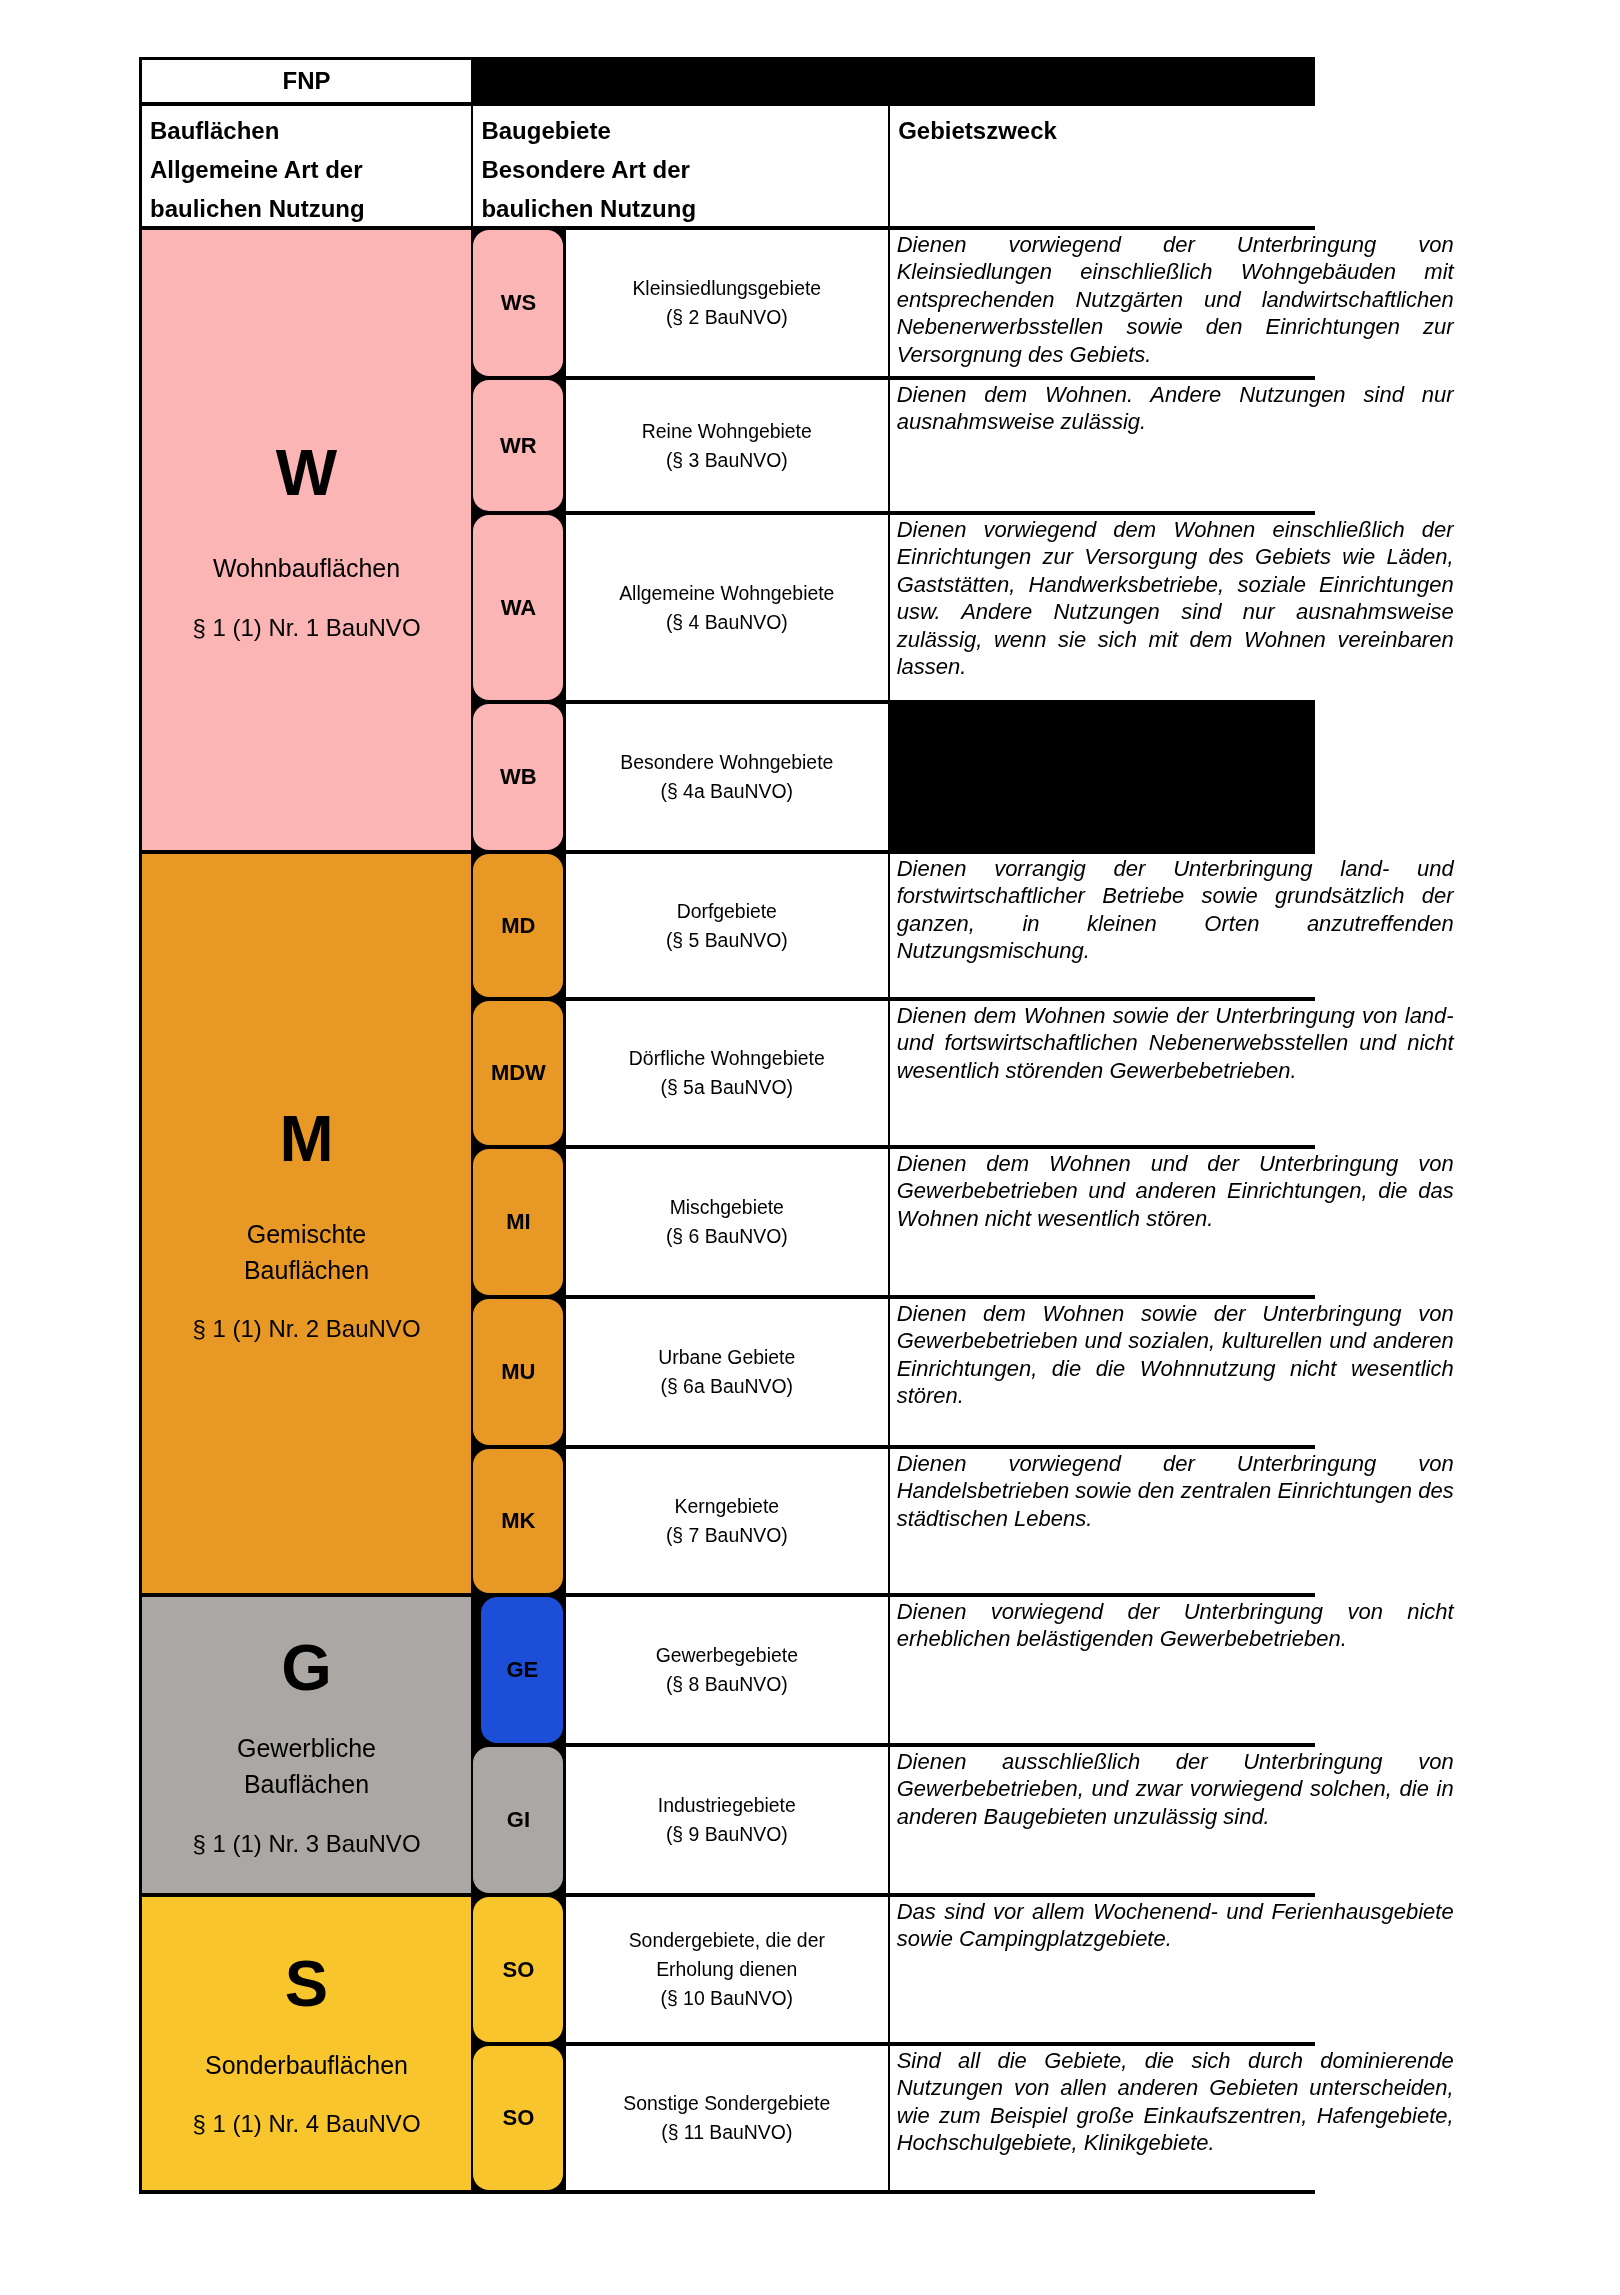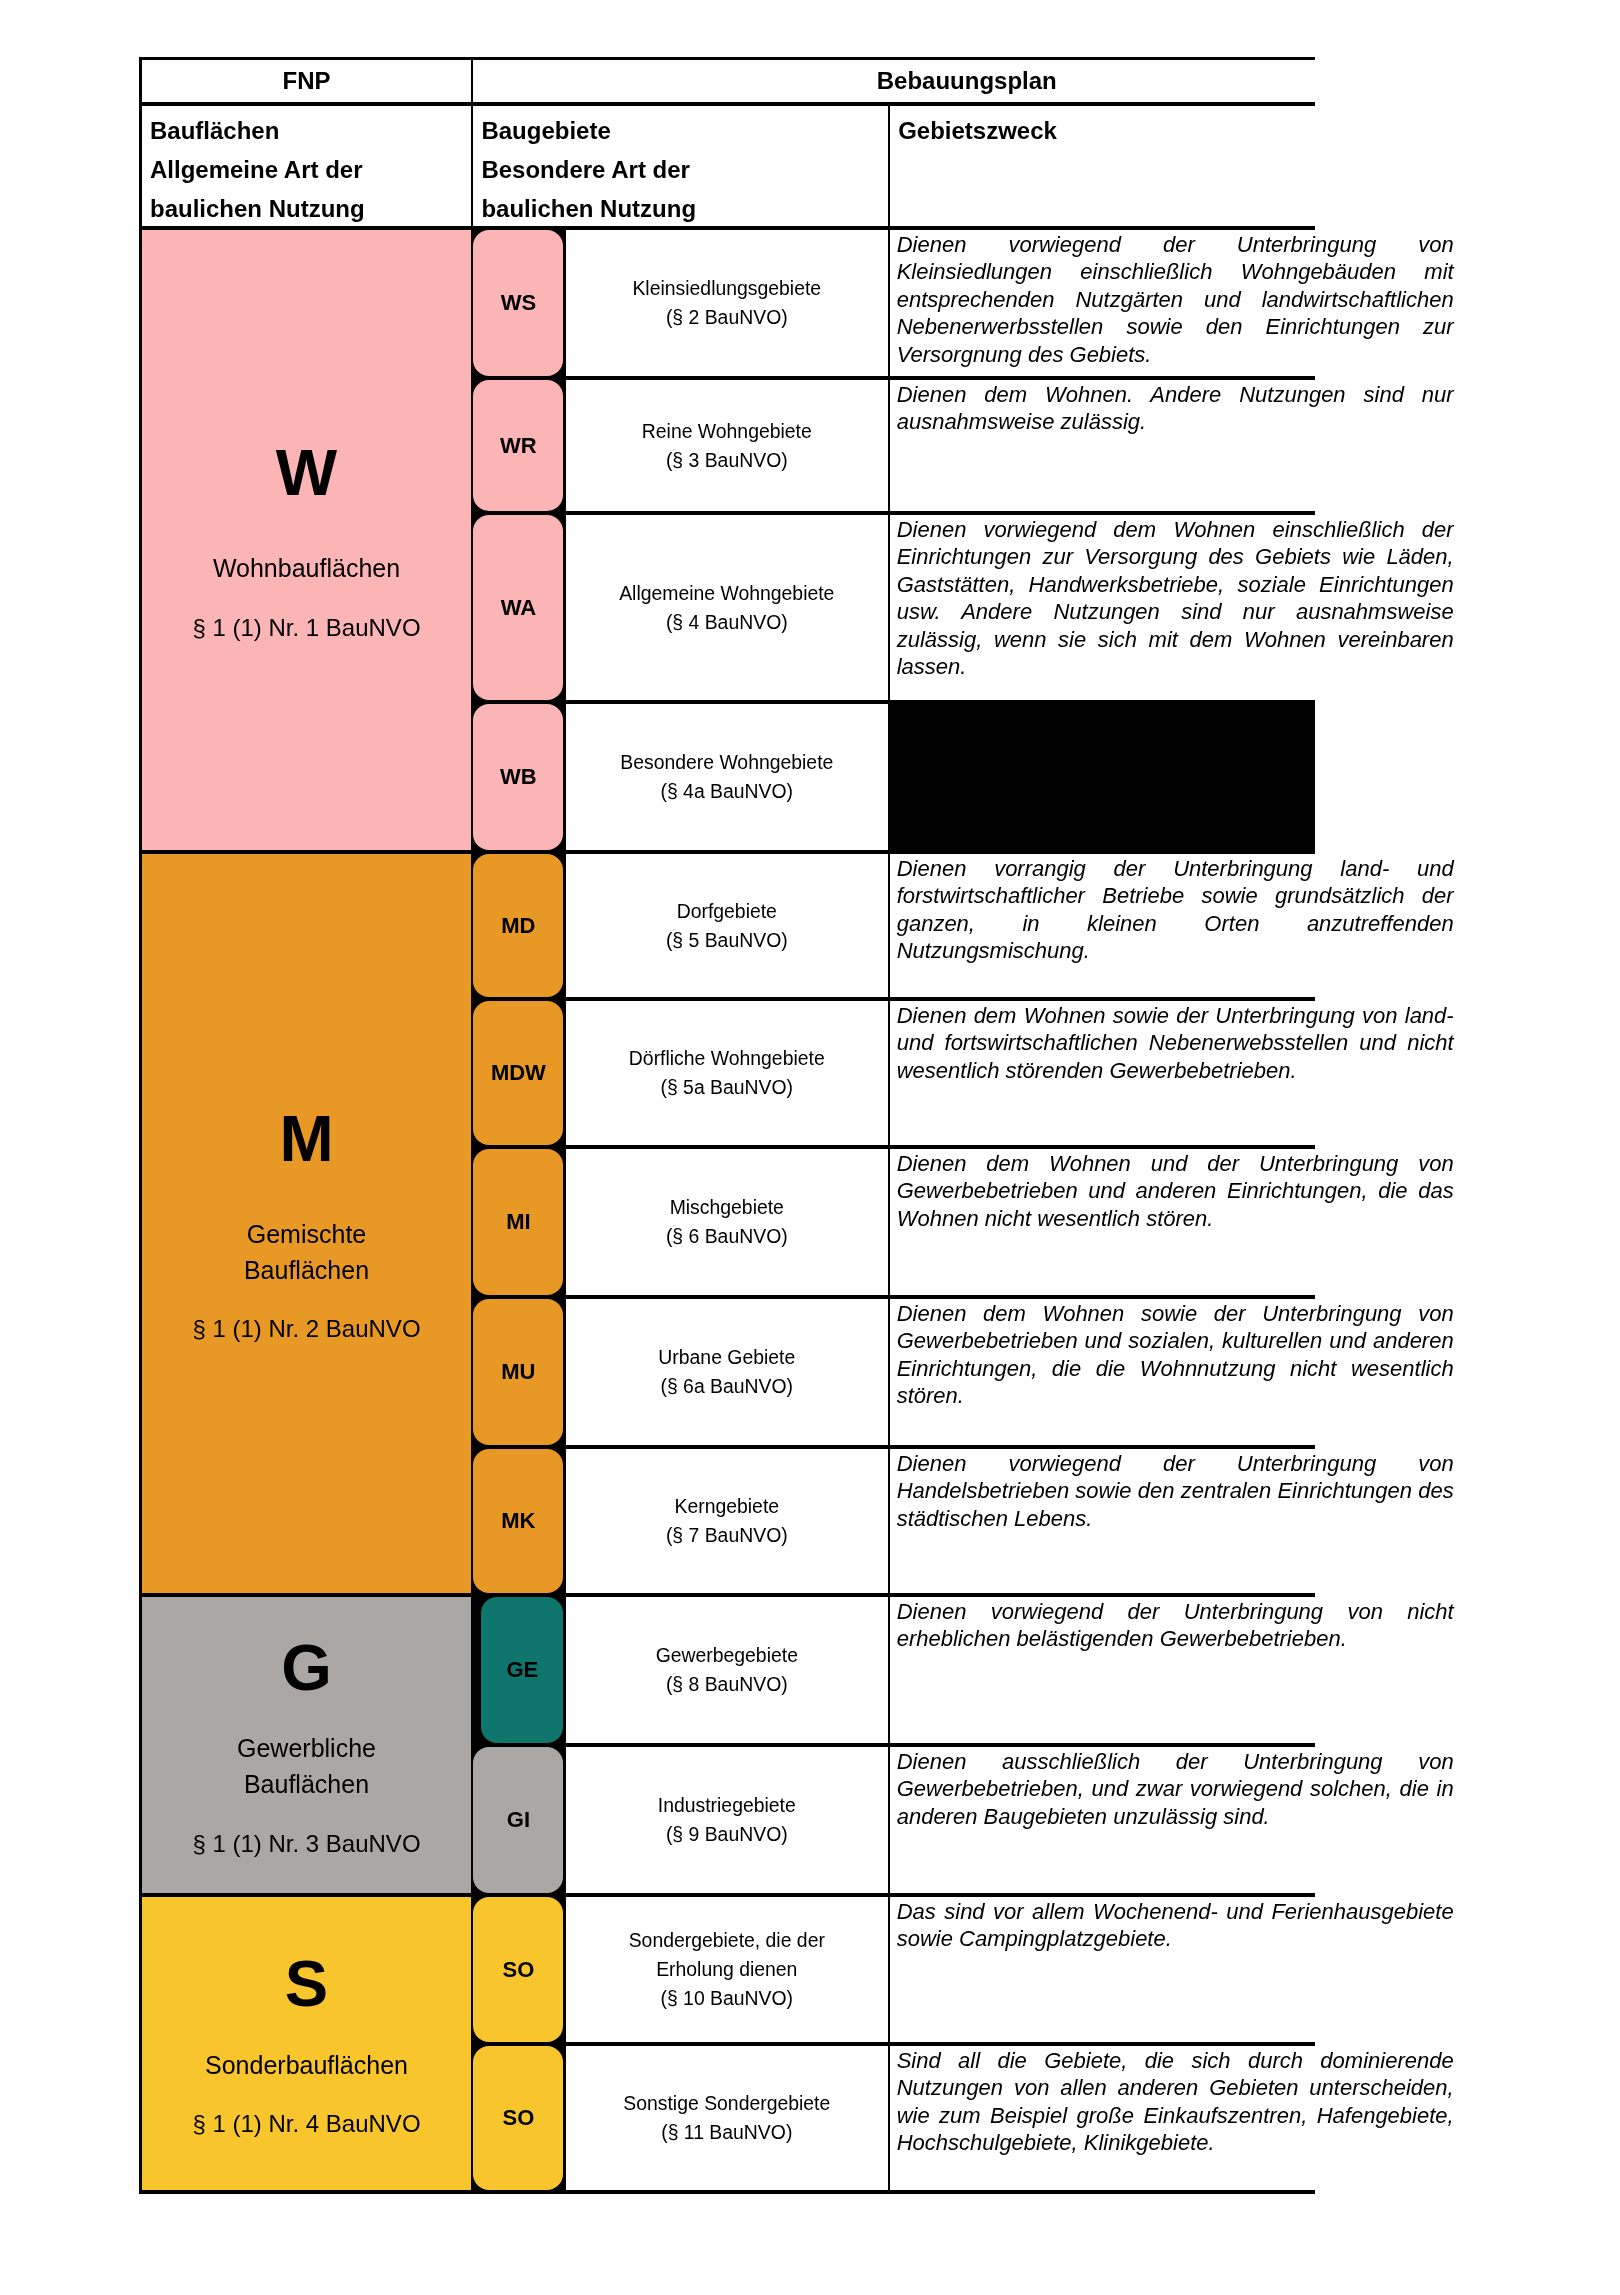--- a/index.html
+++ b/index.html
@@ -52,23 +52,20 @@
   .gapL{margin-top:42px;}
   .gapS{margin-top:27.5px;}
 </style>
 </head>
 <body>
 
 <div class="table">
 
   <div class="cell center h1txt" style="grid-area:1/1/2/2">
     <span>FNP</span>
-  </div>
-  <div class="cell center h1txt" style="grid-area:1/2/2/5">
-    <span>Bebauungsplan</span>
   </div>
 
   <div class="cell headtext" style="grid-area:2/1/3/2">Bauflächen
 Allgemeine Art der
 baulichen Nutzung</div>
   <div class="cell headtext" style="grid-area:2/2/3/4">Baugebiete
 Besondere Art der
 baulichen Nutzung</div>
   <div class="cell headtext" style="grid-area:2/4/3/5">Gebietszweck</div>
 
@@ -147,21 +144,21 @@
   </div>
   <div class="cell desc" style="grid-area:11/4/12/5">Dienen vorwiegend der Unterbringung von Handelsbetrieben sowie den zentralen Einrichtungen des städtischen Lebens.</div>
 
   <div class="cell section" style="grid-area: 12 / 1 / 14 / 2; background-color: rgb(170, 167, 164);">
     <div class="letter">G</div>
     <div class="slabel gapS">Gewerbliche
 Bauflächen</div>
     <div class="slaw gapS">§ 1 (1) Nr. 3 BauNVO</div>
   </div>
 
-  <div class="cell code" style="grid-area: 12 / 2 / 13 / 3; background-color: #0f766e; margin-left: 8px;">GE</div>
+  <div class="cell code" style="grid-area: 12 / 2 / 13 / 3; background-color: #1d4ed8; margin-left: 8px;">GE</div>
   <div class="cell name" style="grid-area:12/3/13/4">
     <div>Gewerbegebiete</div>
     <div>(§ 8 BauNVO)</div>
   </div>
   <div class="cell desc" style="grid-area:12/4/13/5">Dienen vorwiegend der Unterbringung von nicht erheblichen belästigenden Gewerbebetrieben.</div>
 
   <div class="cell code" style="grid-area: 13 / 2 / 14 / 3; background-color: rgb(170, 167, 164);">GI</div>
   <div class="cell name" style="grid-area:13/3/14/4">
     <div>Industriegebiete</div>
     <div>(§ 9 BauNVO)</div>

